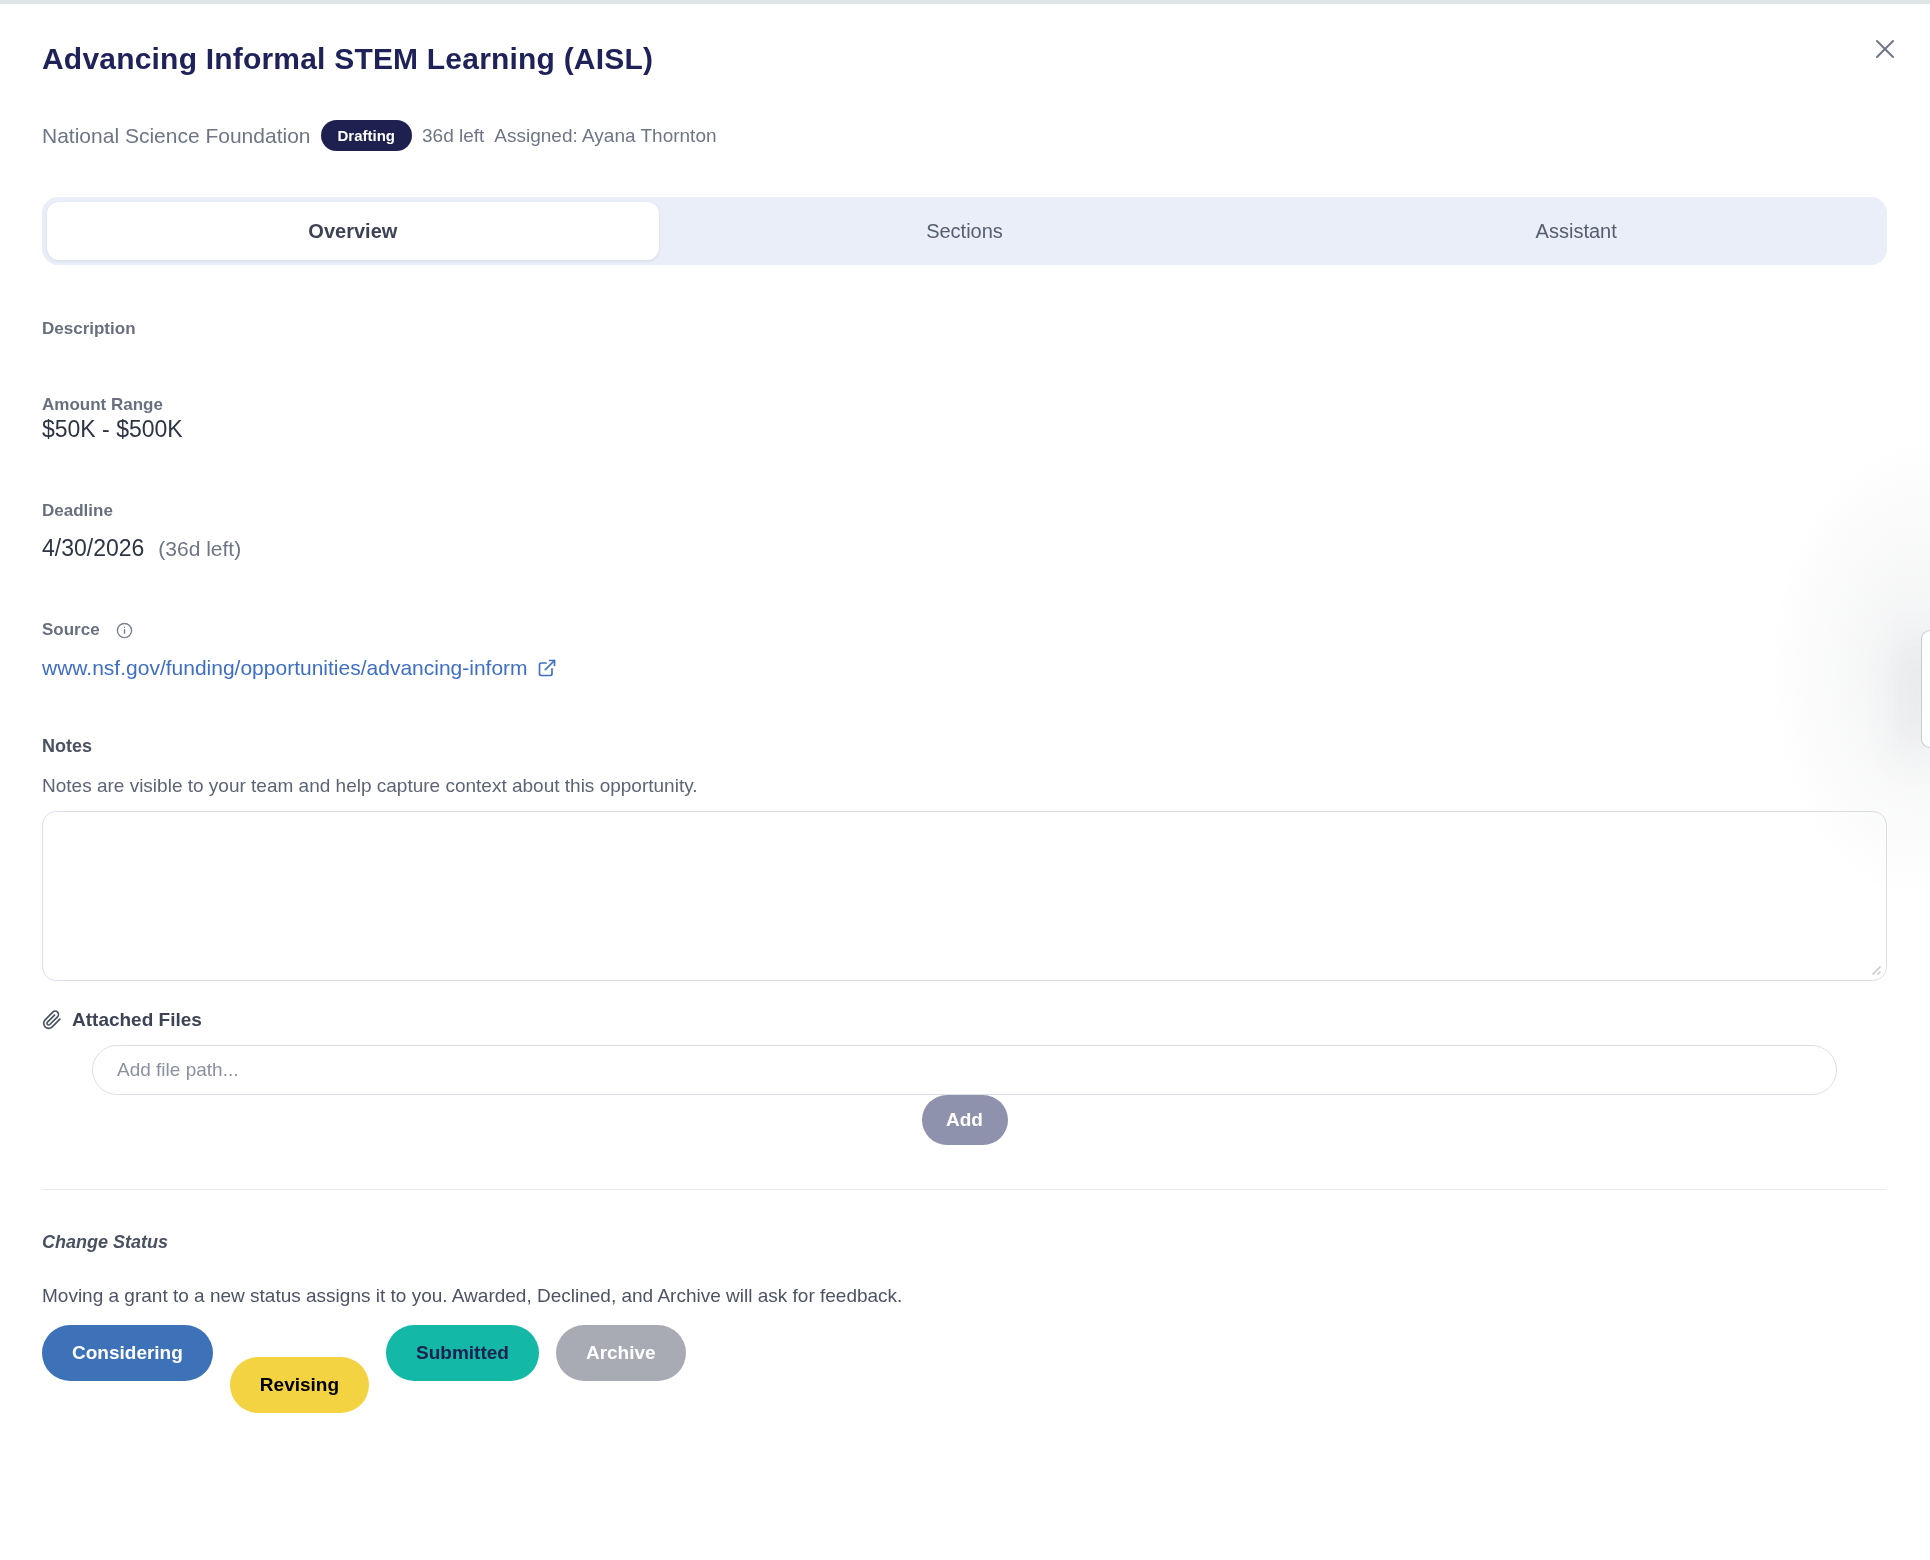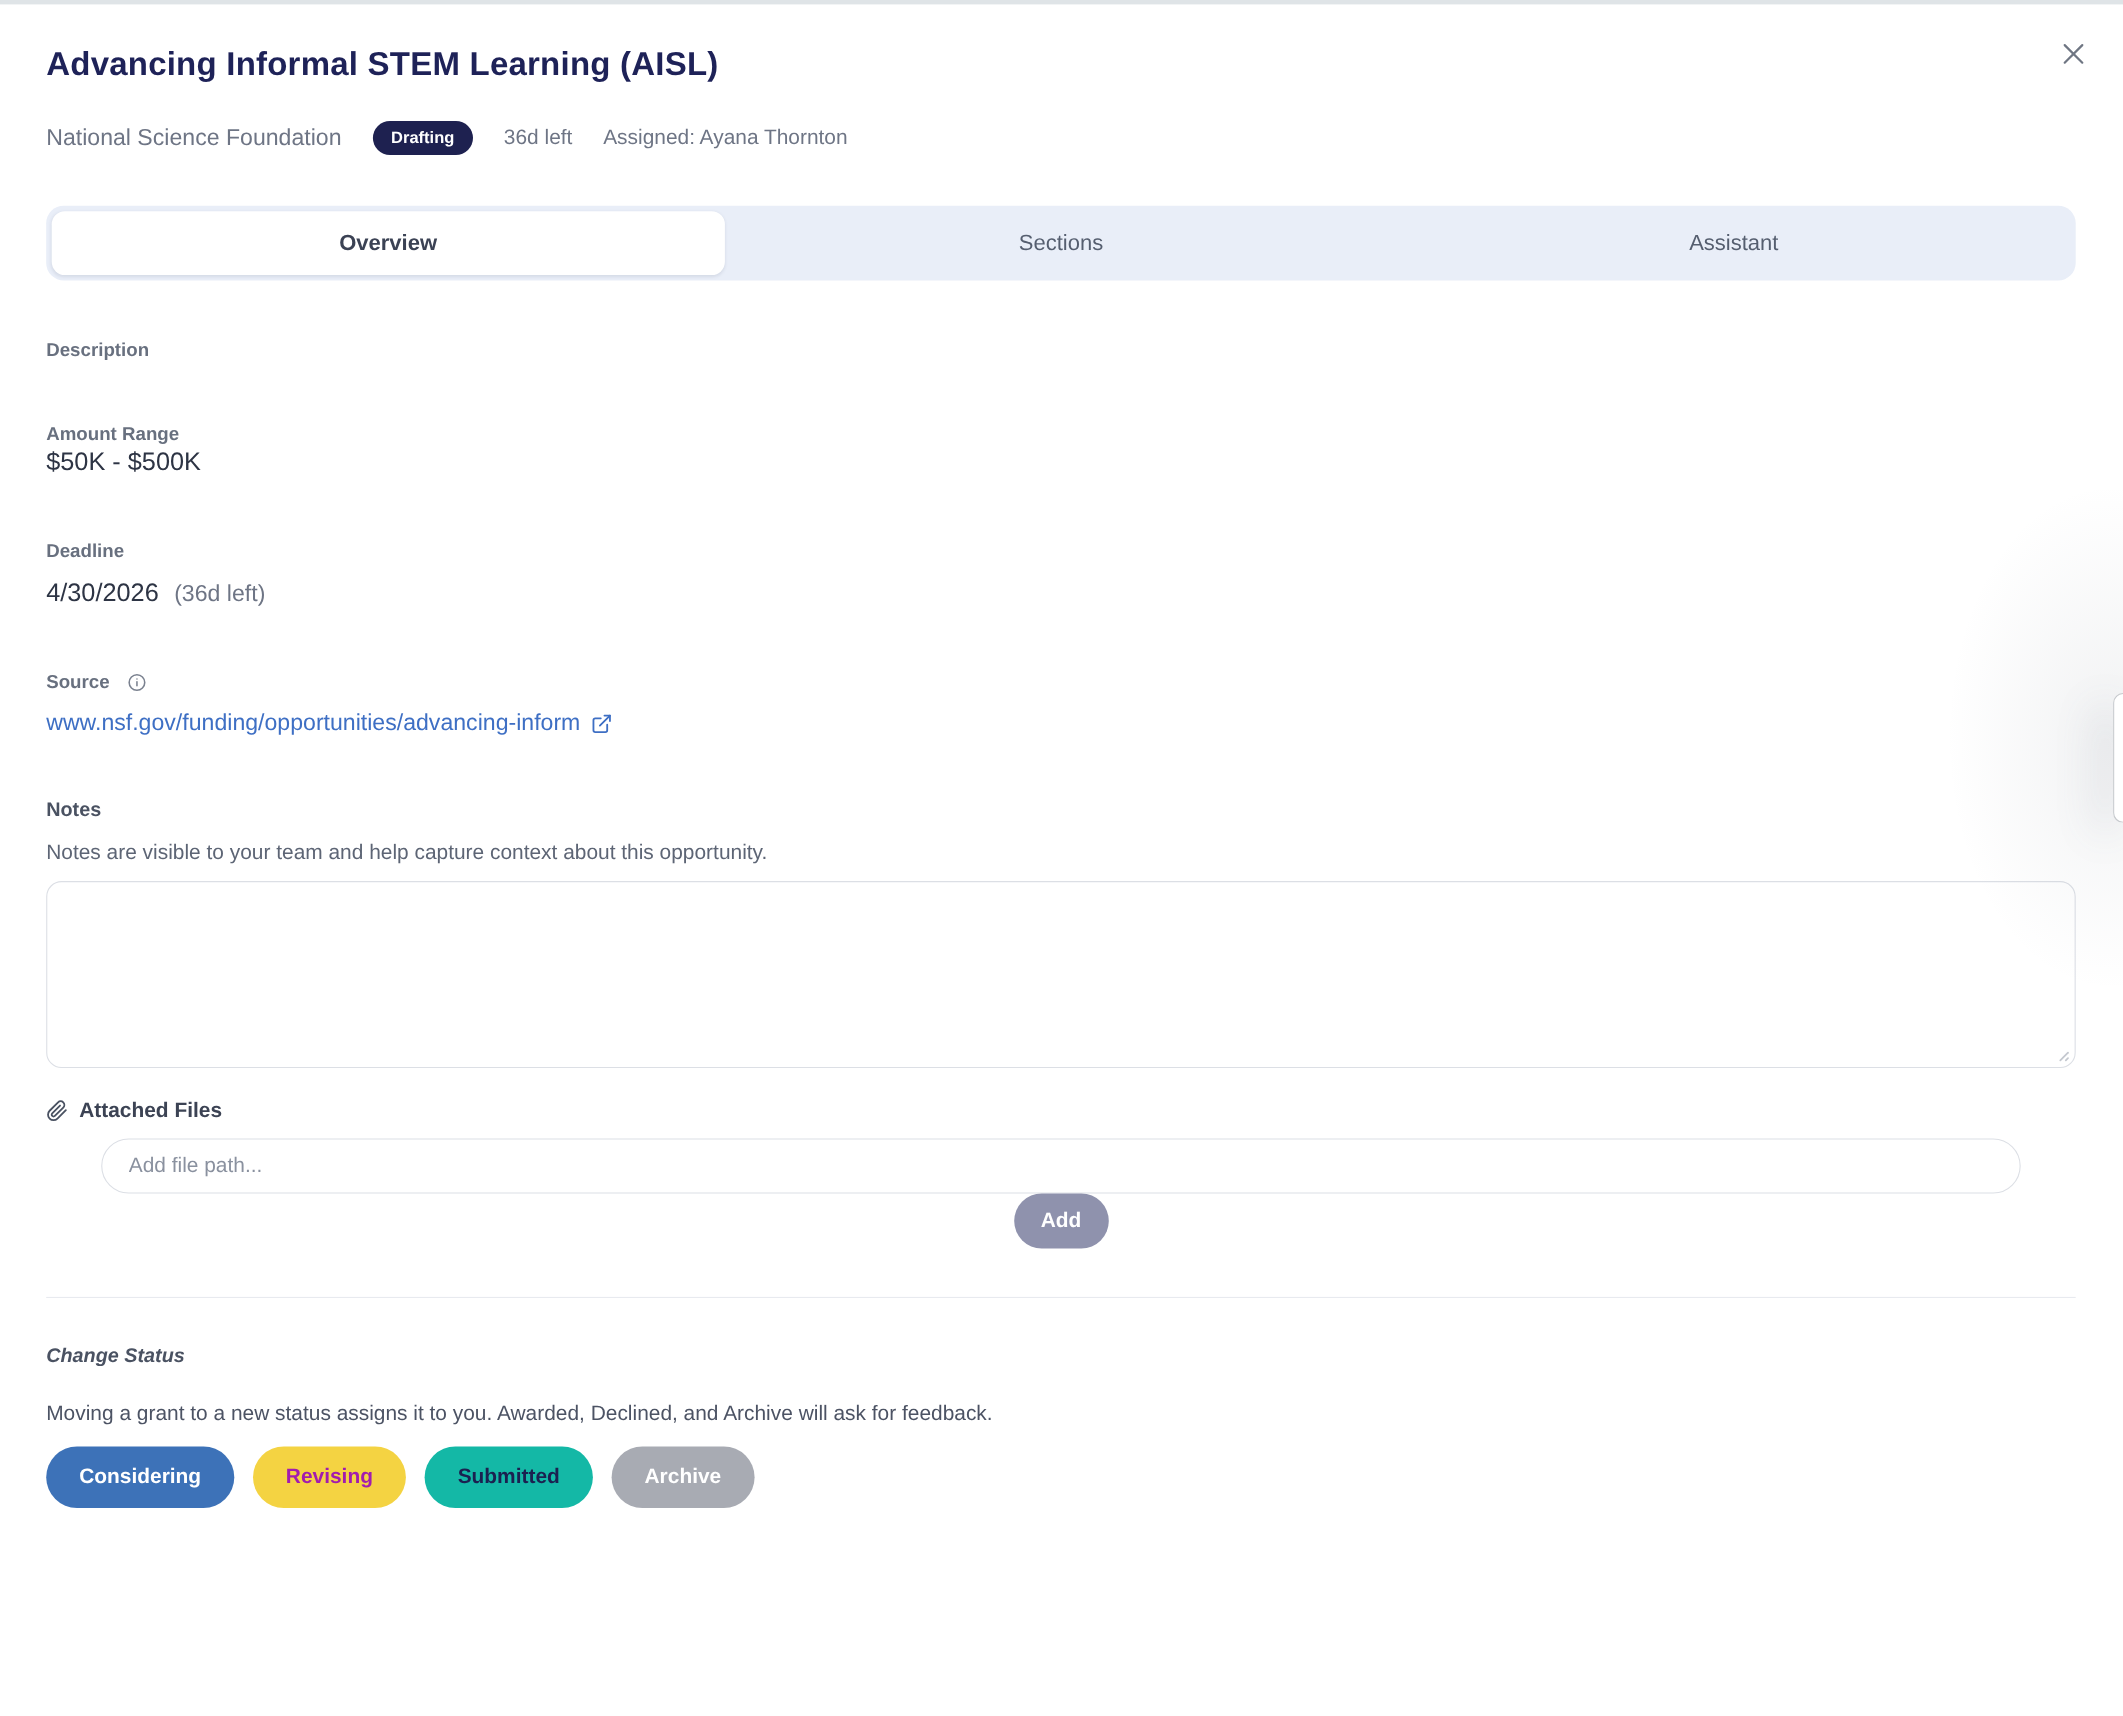--- a/index.html
+++ b/index.html
@@ -9,21 +9,21 @@
   .top-strip { position: absolute; top: 0; left: 0; width: 100%; height: 4px; background: #dfe4e7; }
 
   .close-btn { position: absolute; top: 34px; right: 30px; width: 30px; height: 30px;
     display: flex; align-items: center; justify-content: center; cursor: pointer; background: none; border: none; }
   .close-btn svg { stroke: #6f7683; }
 
   .container { position: absolute; left: 42px; top: 0; width: 1845px; }
 
   .title { margin-top: 42px; font-size: 30px; font-weight: 700; color: #1e2258; letter-spacing: 0.2px; }
 
-  .meta-row { margin-top: 34px; display: flex; align-items: center; gap: 28px; }
+  .meta-row { margin-top: 44px; display: flex; align-items: center; gap: 10px; }
   .funder { font-size: 21px; color: #6e7585; }
   .badge { background: #1e2150; color: #ffffff; font-size: 15px; font-weight: 700;
     padding: 8px 17px; border-radius: 999px; line-height: 1; }
   .meta-text { font-size: 19px; color: #6e7585; }
 
   .tabbar { margin-top: 46px; height: 68px; background: #e9eef8; border-radius: 16px;
     display: flex; align-items: stretch; padding: 5px; }
   .tab { flex: 1; display: flex; align-items: center; justify-content: center;
     font-size: 20px; color: #555e6f; font-weight: 500; border-radius: 12px; cursor: pointer; }
   .tab.active { background: #ffffff; color: #3b4254; font-weight: 600;
@@ -158,21 +158,21 @@
     <input class="file-input" type="text" placeholder="Add file path..." style="">
     <button class="add-btn">Add</button>
   </div>
 
   <div class="divider"></div>
 
   <div class="sec-label-dark status-label">Change Status</div>
   <div class="status-helper">Moving a grant to a new status assigns it to you. Awarded, Declined, and Archive will ask for feedback.</div>
   <div class="status-row">
     <button class="status-btn" style="background: rgb(61, 114, 184); color: rgb(255, 255, 255);">Considering</button>
-    <button class="status-btn" style="background: rgb(244, 211, 66); color: #a21caf;">Revising</button>
+    <button class="status-btn" style="background: rgb(244, 211, 66); color: #000000; margin-top: 32px;">Revising</button>
     <button class="status-btn" style="background: #14b8a6; color: rgb(27, 33, 80);">Submitted</button>
     <button class="status-btn" style="background: rgb(168, 171, 179); color: rgb(255, 255, 255);">Archive</button>
   </div>
 
 </div>
 
 <div class="edge-glow"></div>
 <div class="edge-peek"></div>
 
 </body></html>

